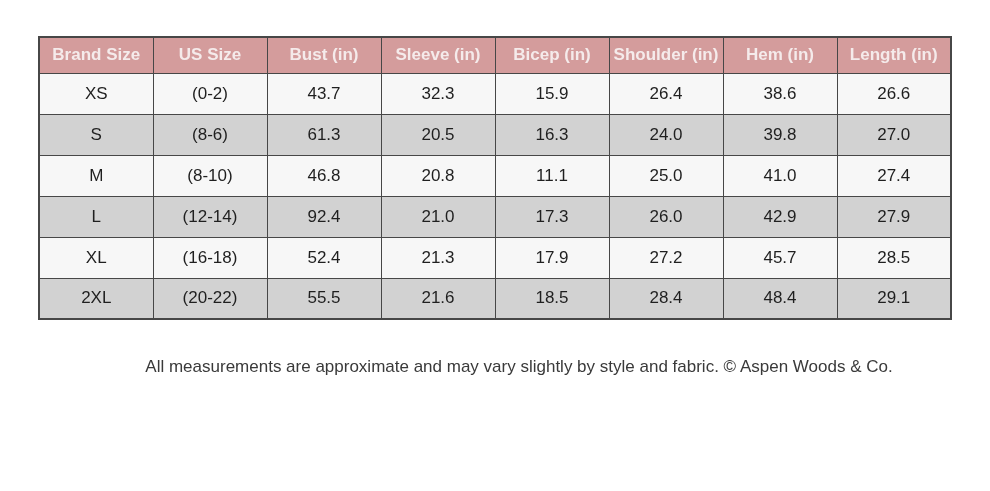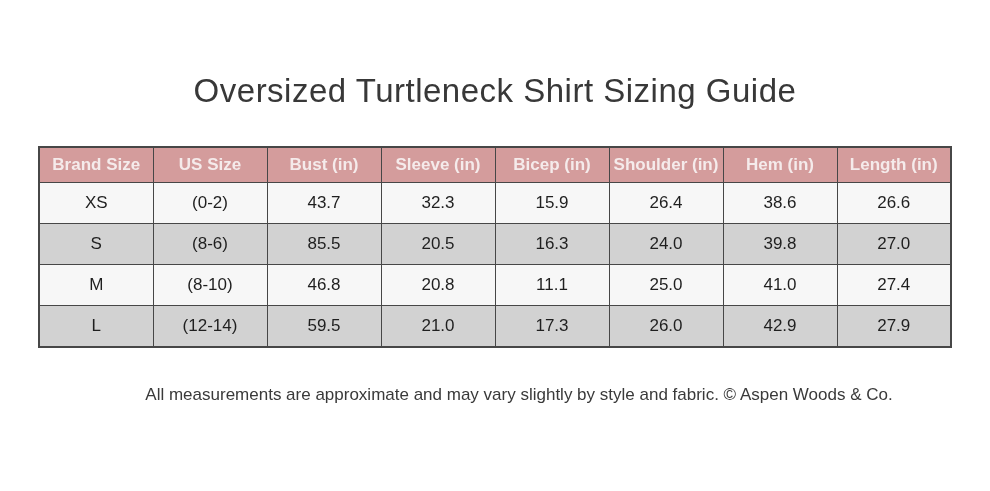--- a/index.html
+++ b/index.html
@@ -72,21 +72,20 @@
     text-align: center;
     font-size: 17px;
     color: var(--footer-text);
     padding-left: 48px;
   }
 </style>
 </head>
 <body>
 
 <div class="page">
-  <h1 class="title">Oversized Turtleneck Shirt Sizing Guide</h1>
 
   <table class="sizing-table">
     <thead>
       <tr id="header-row">
           <th>Brand Size</th>
           <th>US Size</th>
           <th>Bust (in)</th>
           <th>Sleeve (in)</th>
           <th>Bicep (in)</th>
           <th>Shoulder (in)</th>
@@ -101,44 +100,64 @@
           <td>43.7</td>
           <td>32.3</td>
           <td>15.9</td>
           <td>26.4</td>
           <td>38.6</td>
           <td>26.6</td>
         </tr>
         <tr>
           <td>S</td>
           <td>(8-6)</td>
-          <td>85.5</td>
+          <td>61.3</td>
           <td>20.5</td>
           <td>16.3</td>
           <td>24.0</td>
           <td>39.8</td>
           <td>27.0</td>
         </tr>
         <tr>
           <td>M</td>
           <td>(8-10)</td>
           <td>46.8</td>
           <td>20.8</td>
           <td>11.1</td>
           <td>25.0</td>
           <td>41.0</td>
           <td>27.4</td>
         </tr>
         <tr>
           <td>L</td>
           <td>(12-14)</td>
-          <td>59.5</td>
+          <td>92.4</td>
           <td>21.0</td>
           <td>17.3</td>
           <td>26.0</td>
           <td>42.9</td>
           <td>27.9</td>
+        </tr>
+        <tr>
+          <td>XL</td>
+          <td>(16-18)</td>
+          <td>52.4</td>
+          <td>21.3</td>
+          <td>17.9</td>
+          <td>27.2</td>
+          <td>45.7</td>
+          <td>28.5</td>
+        </tr>
+        <tr>
+          <td>2XL</td>
+          <td>(20-22)</td>
+          <td>55.5</td>
+          <td>21.6</td>
+          <td>18.5</td>
+          <td>28.4</td>
+          <td>48.4</td>
+          <td>29.1</td>
         </tr>
       </tbody>
   </table>
 
   <p class="footer-note">All measurements are approximate and may vary slightly by style and fabric. © Aspen Woods &amp; Co.</p>
 </div>
 
 </body></html>

